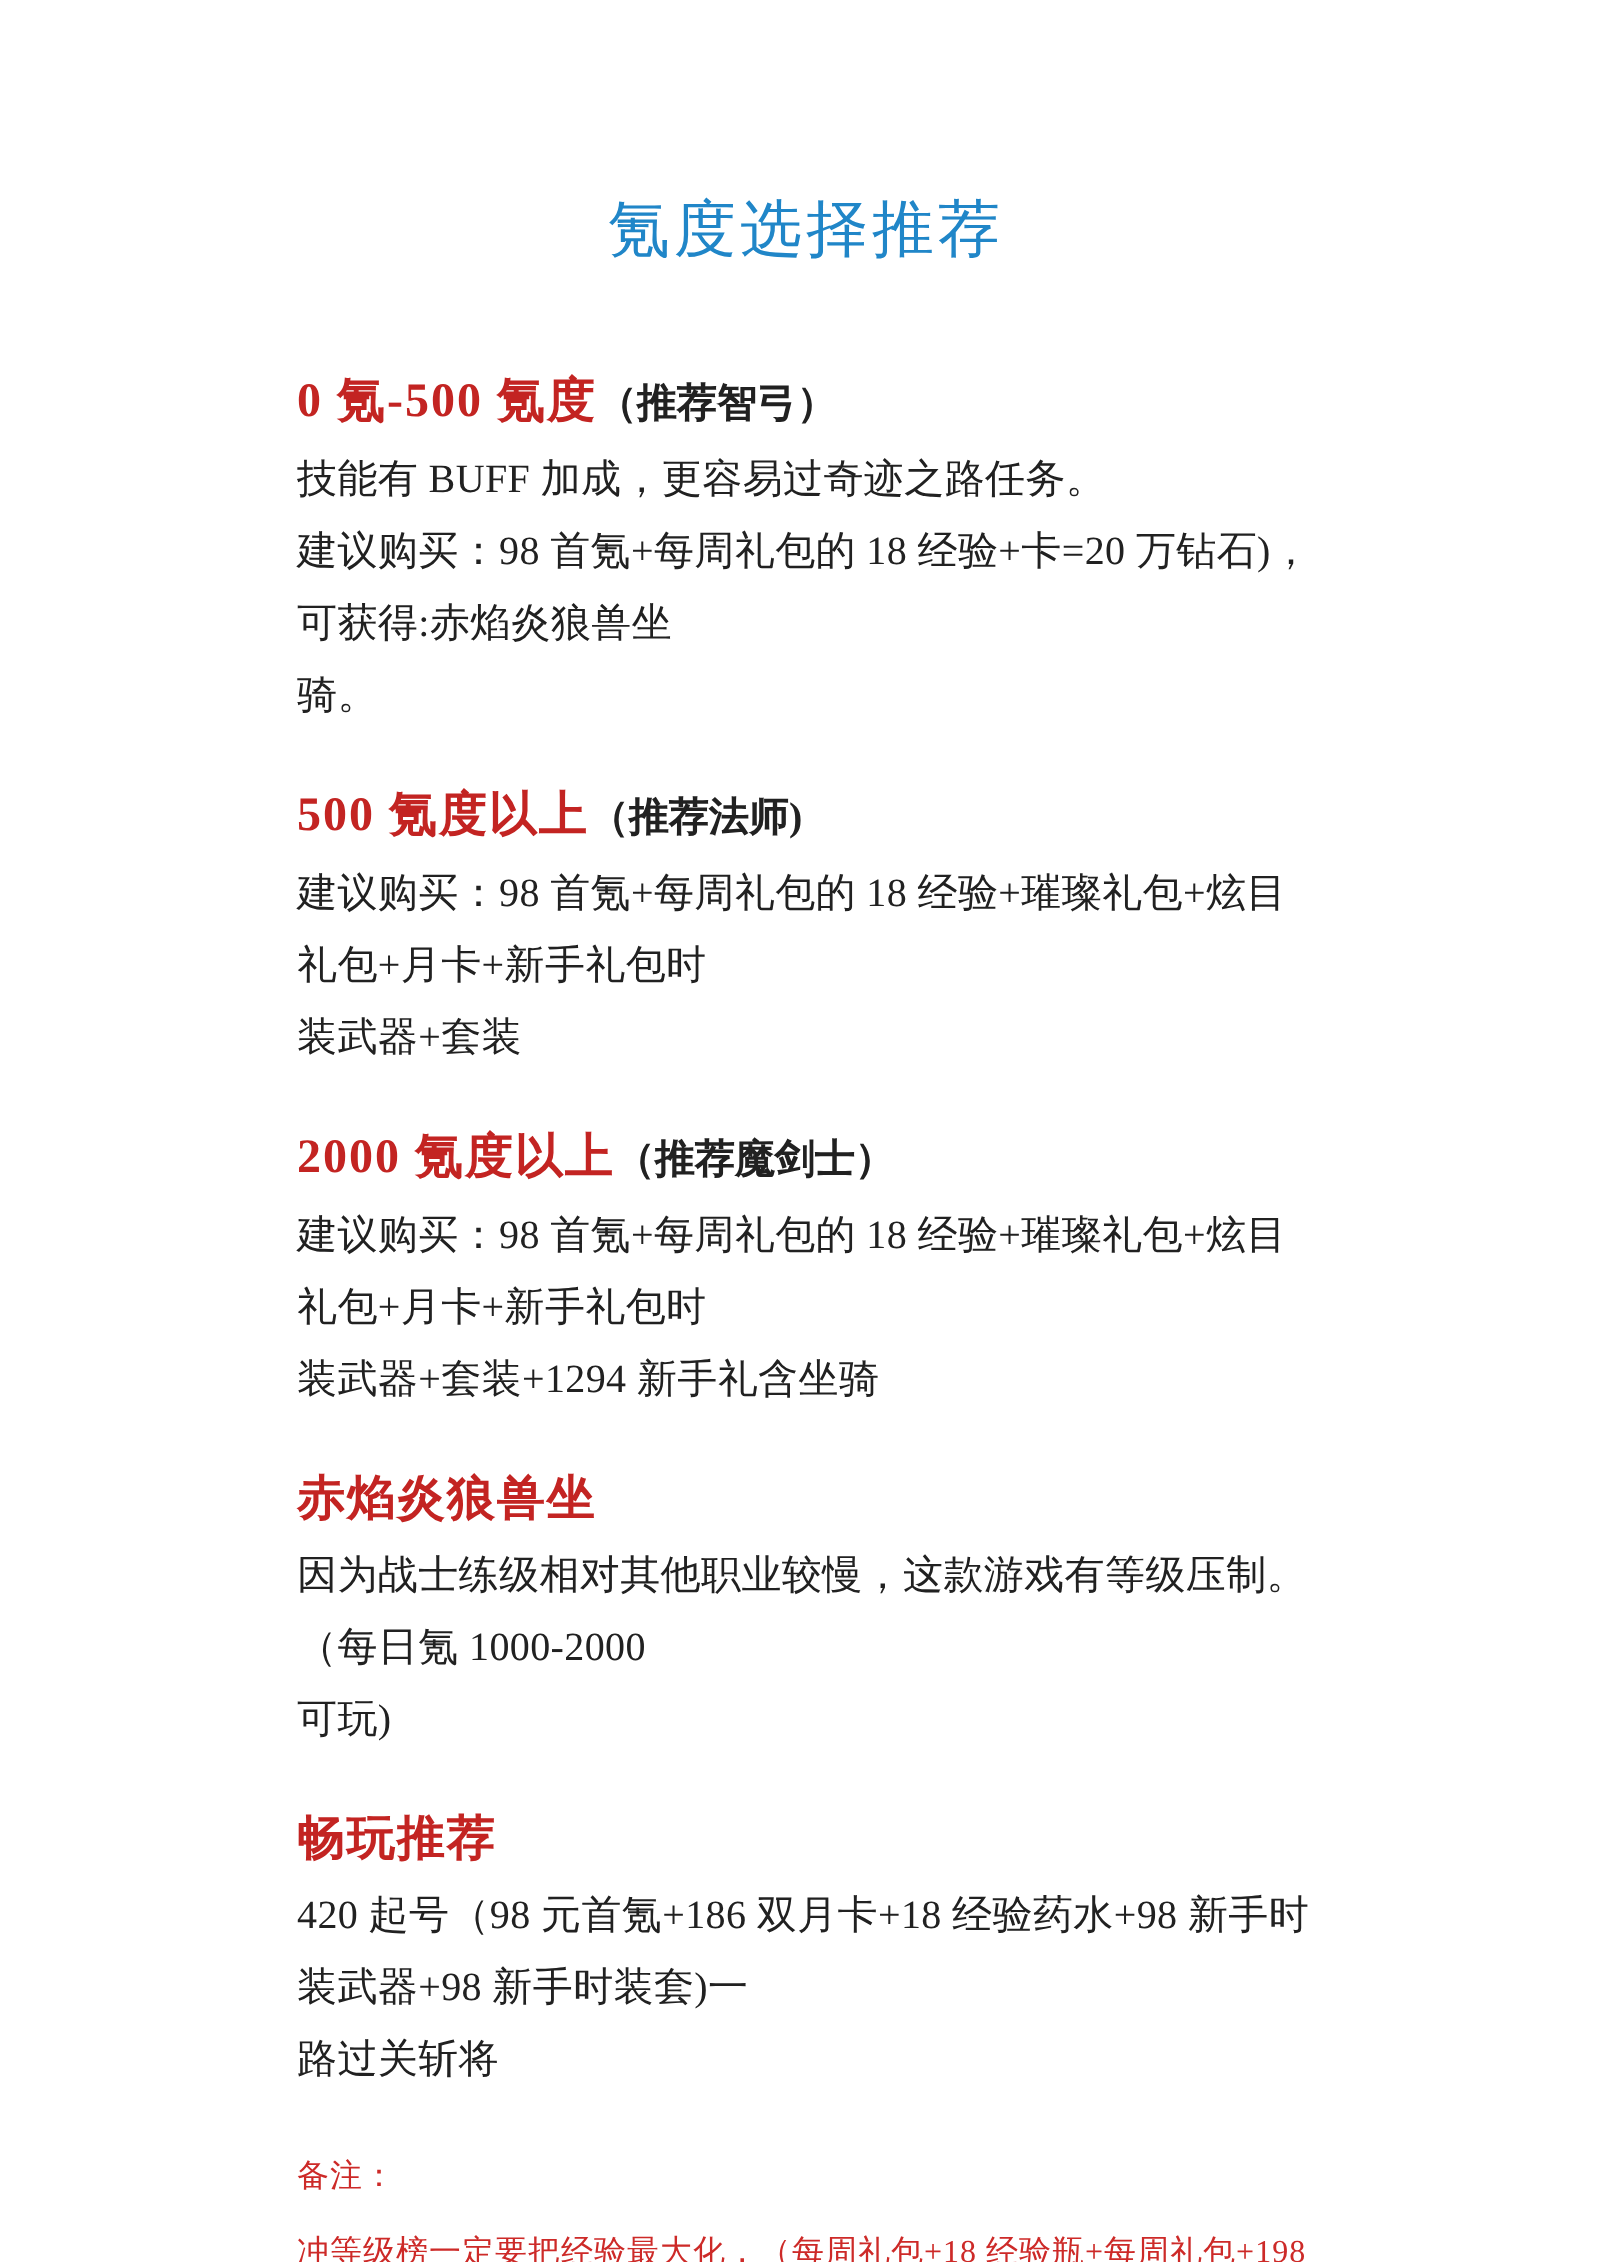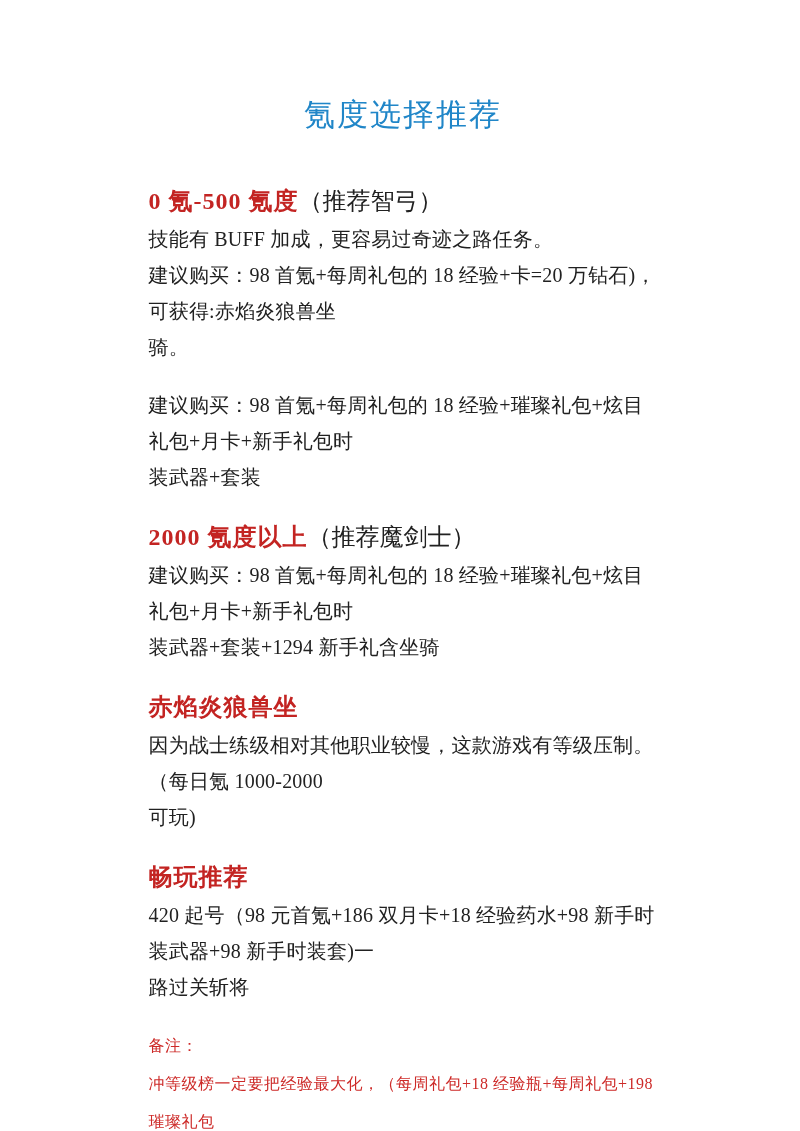--- a/index.html
+++ b/index.html
@@ -35,22 +35,22 @@
     line-height: 40px;
     white-space: nowrap;
   }
   .sec-heading .range {
     font-size: 24px;
     font-weight: 700;
     color: var(--heading-red);
     letter-spacing: 1px;
   }
   .sec-heading .suffix {
-    font-size: 24px;
-    font-weight: 400;
+    font-size: 20px;
+    font-weight: 700;
     color: var(--body-black);
   }
   .body-text {
     font-size: 20px;
     line-height: 36px;
     color: var(--body-black);
     white-space: pre-wrap;
     letter-spacing: 0.2px;
   }
   .note-block { margin-top: 22px; }
@@ -79,20 +79,23 @@
   <section class="tier first">
     <h2 class="sec-heading">
       <span class="range">0 氪-500 氪度</span><span class="suffix">（推荐智弓）</span>
     </h2>
     <p class="body-text">技能有 BUFF 加成，更容易过奇迹之路任务。</p>
     <p class="body-text">建议购买：98 首氪+每周礼包的 18 经验+卡=20 万钻石)，可获得:赤焰炎狼兽坐
 骑。</p>
   </section>
 
   <section class="tier">
+    <h2 class="sec-heading">
+      <span class="range">500 氪度以上</span><span class="suffix">（推荐法师)</span>
+    </h2>
     <p class="body-text">建议购买：98 首氪+每周礼包的 18 经验+璀璨礼包+炫目礼包+月卡+新手礼包时
 装武器+套装</p>
   </section>
 
   <section class="tier">
     <h2 class="sec-heading">
       <span class="range">2000 氪度以上</span><span class="suffix">（推荐魔剑士）</span>
     </h2>
     <p class="body-text">建议购买：98 首氪+每周礼包的 18 经验+璀璨礼包+炫目礼包+月卡+新手礼包时
 装武器+套装+1294 新手礼含坐骑</p>

